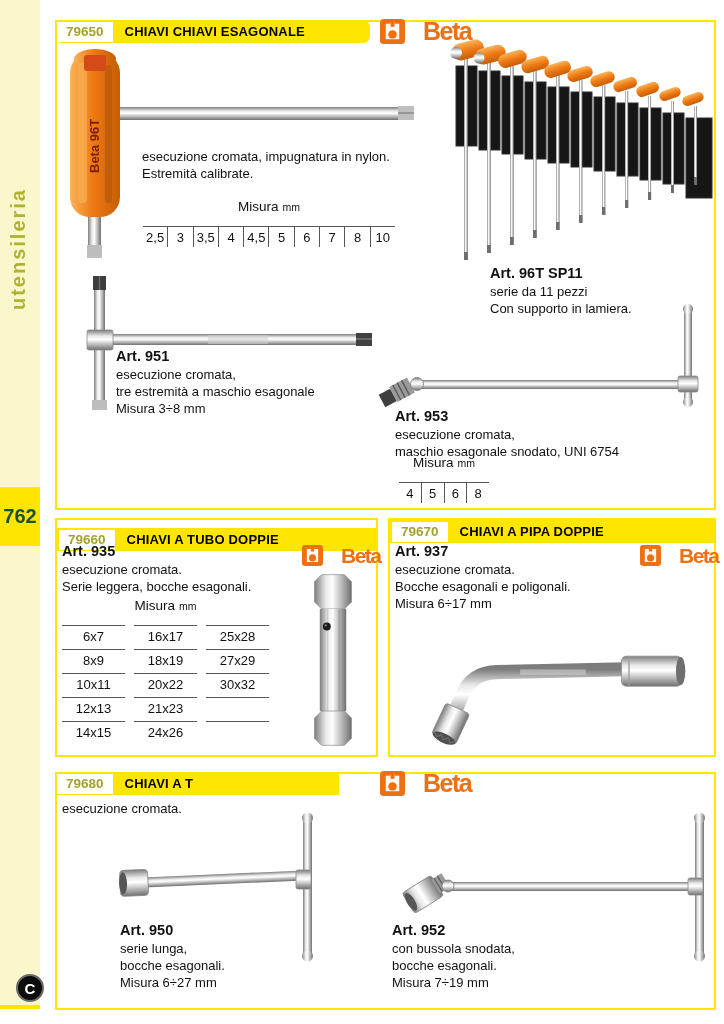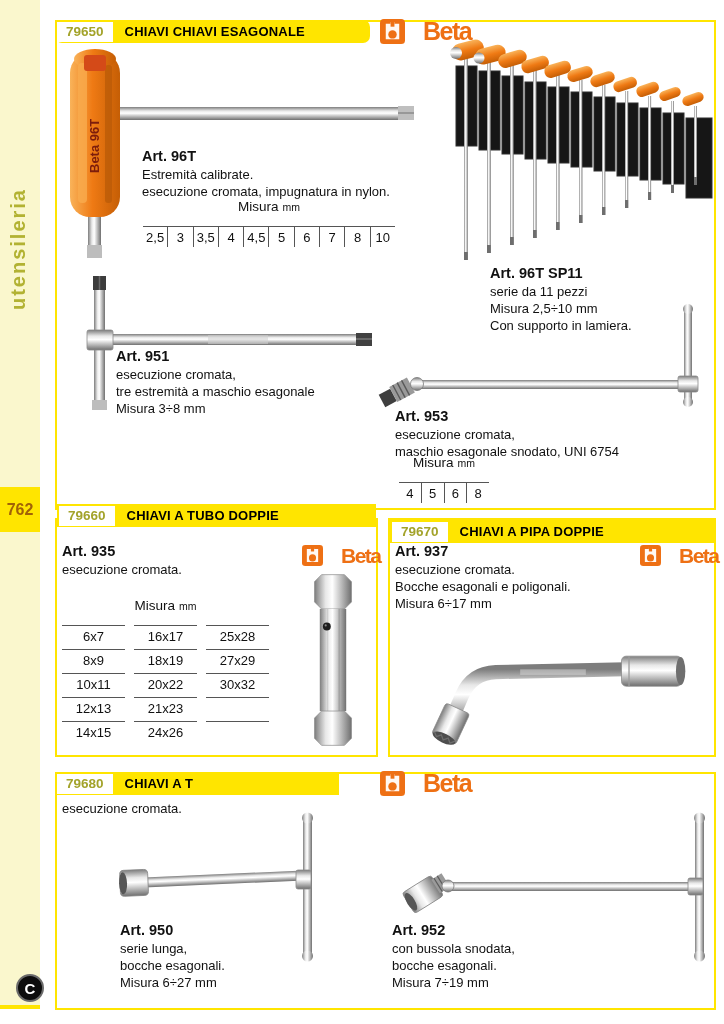--- a/index.html
+++ b/index.html
@@ -2,22 +2,22 @@
 <html><head>
 <meta charset="utf-8">
 <style>
   html,body{margin:0;padding:0;background:#fff;}
   .page{position:relative;width:724px;height:1024px;background:#fff;overflow:hidden;
         font-family:"Liberation Sans",sans-serif;color:#111;}
   
   .sidebar{position:absolute;left:0;top:0;width:40px;height:1005px;background:#faf7cd;}
   .vlabel{position:absolute;left:7px;top:188px;writing-mode:vertical-rl;transform:rotate(180deg);
           font-weight:bold;font-size:20px;letter-spacing:2px;color:#b2b232;}
-  .pagenum{position:absolute;left:0;top:487px;width:40px;height:45px;background:#ffe500;
-           display:flex;align-items:center;justify-content:center;font-weight:bold;font-size:16px;color:#a16207;}
+  .pagenum{position:absolute;left:0;top:487px;width:40px;height:59px;background:#ffe500;
+           display:flex;align-items:center;justify-content:center;font-weight:bold;font-size:20px;color:#14532d;}
   .corner-logo{position:absolute;left:16px;top:974px;width:24px;height:24px;background:#0d0d0d;border-radius:50%;
                border:2px solid #6b6b6b;display:flex;align-items:center;justify-content:center;
                color:#fff;font-weight:bold;font-size:15px;}
   .sidebar-line{position:absolute;left:0;top:1005px;width:40px;height:4px;background:#ffe500;}
   
   .sbox{position:absolute;border:2px solid #ffe500;background:#fff;}
   .band{position:absolute;height:23px;background:#ffe500;display:flex;align-items:center;}
   .code-box{background:#fff;color:#a3a32a;font-weight:bold;font-size:13.5px;margin-left:2px;
             padding:1px 9px 2px;line-height:17px;}
   .band-title{color:#000;font-weight:bold;font-size:13px;margin-left:12px;letter-spacing:.2px;white-space:nowrap;}
@@ -168,23 +168,22 @@
       <rect x="166" y="43" width="24" height="11" rx="5" transform="rotate(-18 178 48)"></rect>
       <rect x="189" y="48" width="23" height="11" rx="5" transform="rotate(-19 200 53)"></rect>
       <rect x="212" y="53" width="22" height="10" rx="5" transform="rotate(-19 223 58)"></rect>
       <rect x="235" y="58" width="22" height="10" rx="5" transform="rotate(-20 246 63)"></rect>
     </g>
     <circle cx="9" cy="17" r="6" fill="url(#chromeV)"></circle>
     <circle cx="32" cy="22" r="5.5" fill="url(#chromeV)"></circle>
   </svg>
 
   <div class="art" style="left:142px;top:148px;width:280px;">
-    <div class="art-name">Art. 96T</div>
+    <div class="art-line">esecuzione cromata, impugnatura in nylon.</div>
     <div class="art-line">Estremità calibrate.</div>
-    <div class="art-line">esecuzione cromata, impugnatura in nylon.</div>
   </div>
   <div class="art" style="left:143px;top:199px;width:252px;">
     <div class="mt-head">
       <span>Misura</span>
       <span class="mt-unit">mm</span>
     </div>
     <div class="mrow">
       <span class="mcell">2,5</span>
       <span class="mcell">3</span>
       <span class="mcell">3,5</span>
@@ -194,21 +193,20 @@
       <span class="mcell">6</span>
       <span class="mcell">7</span>
       <span class="mcell">8</span>
       <span class="mcell">10</span>
     </div>
   </div>
 
   <div class="art" style="left:490px;top:265px;width:225px;">
     <div class="art-name">Art. 96T SP11</div>
     <div class="art-line">serie da 11 pezzi</div>
-    <div class="art-line">Misura 2,5÷10 mm</div>
     <div class="art-line">Con supporto in lamiera.</div>
   </div>
 
   <svg class="art-img" style="left:58px;top:276px;" width="330" height="135" viewBox="0 0 330 135">
     <rect x="36" y="12" width="11" height="120" fill="url(#chromeH)"></rect>
     <rect x="35" y="0" width="13" height="14" fill="#3c3c3c"></rect>
     <line x1="41.5" y1="0" x2="41.5" y2="14" stroke="#6a6a6a" stroke-width="1.5"></line>
     <rect x="34" y="124" width="15" height="10" fill="#bdbdbd"></rect>
     <rect x="46" y="58" width="266" height="11" fill="url(#chromeV)"></rect>
     <rect x="298" y="57" width="16" height="13" fill="#414141"></rect>
@@ -250,36 +248,37 @@
     </div>
     <div class="mrow">
       <span class="mcell w22">4</span>
       <span class="mcell w22">5</span>
       <span class="mcell w22">6</span>
       <span class="mcell w22">8</span>
     </div>
   </div>
 
   <div class="sbox" style="left:55px;top:518px;width:319px;height:235px;"></div>
-  <div class="band" style="left:57px;top:504px;width:319px;">
+  <div class="band" style="left:57px;top:528px;width:319px;">
     <span class="code-box">79660</span>
     <span class="band-title">CHIAVI A TUBO DOPPIE</span>
   </div>
   <div class="beta-logo small" style="left:302px;top:545px;">
     <svg width="21" height="21" viewBox="0 0 26 26">
       <rect x="0" y="0" width="26" height="26" rx="4" fill="#ee7014"></rect>
       <path fill="#fff" d="M6 5 h14 v16 h-14 z M11 3 h4 v4 h-4 z" opacity="0.95"></path>
       <circle cx="13" cy="16" r="4.4" fill="#ee7014"></circle>
       <rect x="11" y="2" width="4" height="6" fill="#ee7014"></rect>
     </svg>
     <span class="beta-word">Beta</span>
   </div>
   <div class="art" style="left:62px;top:543px;width:235px;">
     <div class="art-name">Art. 935</div>
     <div class="art-line">esecuzione cromata.</div>
+    <div class="art-line">Serie leggera, bocche esagonali.</div>
   </div>
   <div class="art" style="left:62px;top:598px;width:207px;">
     <div class="mt-head">
       <span>Misura</span>
       <span class="mt-unit">mm</span>
     </div>
     <div class="grid935">
       <div class="gcol">
         <span class="gcell">6x7</span>
         <span class="gcell">8x9</span>

